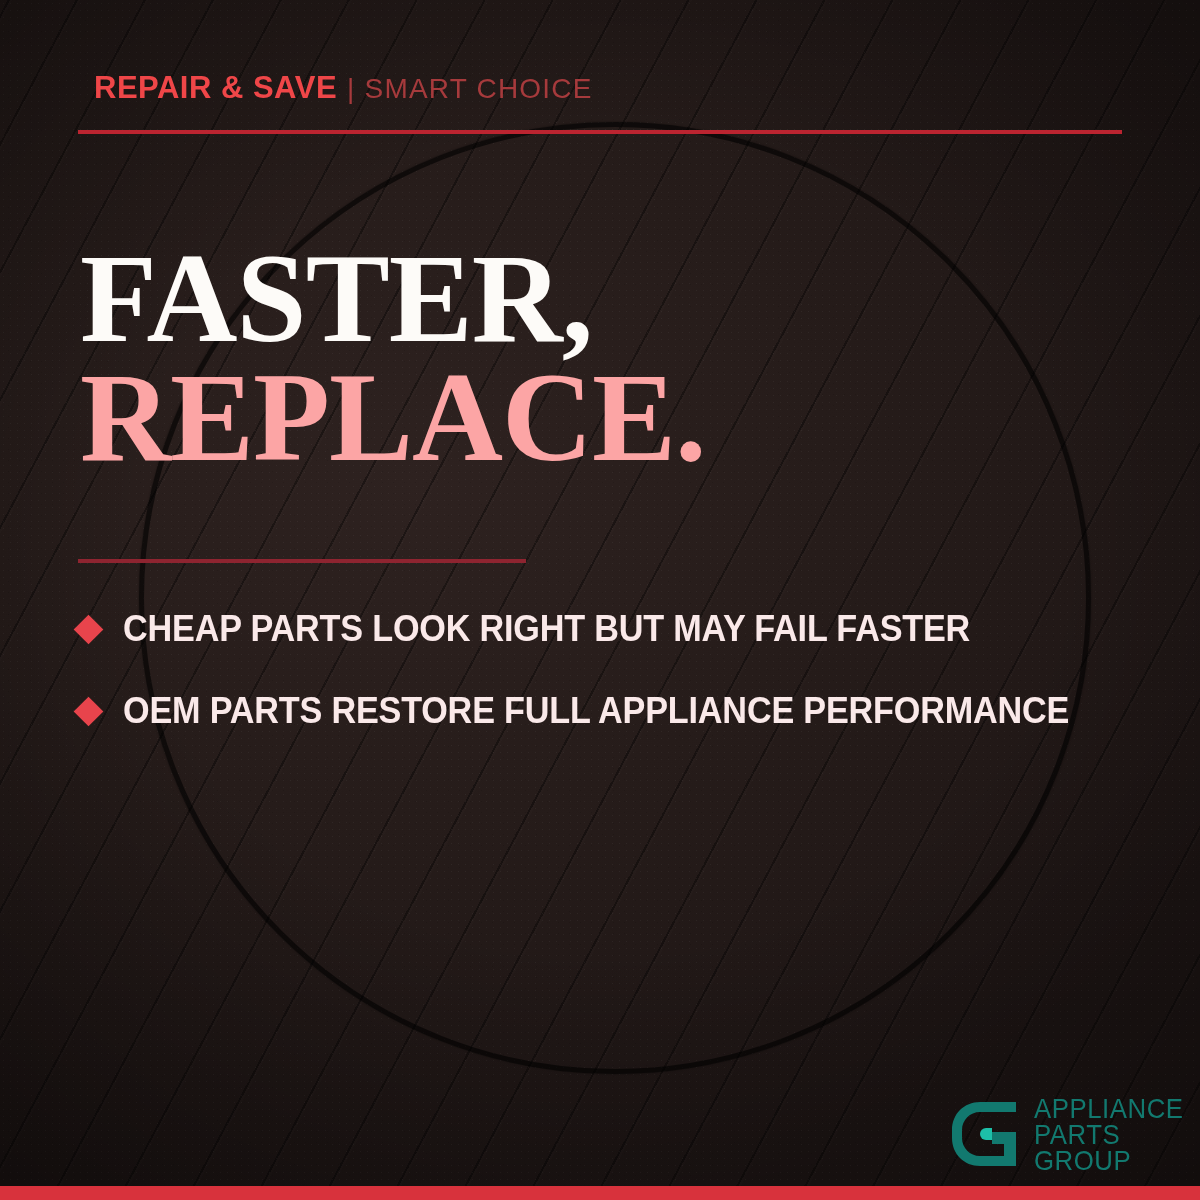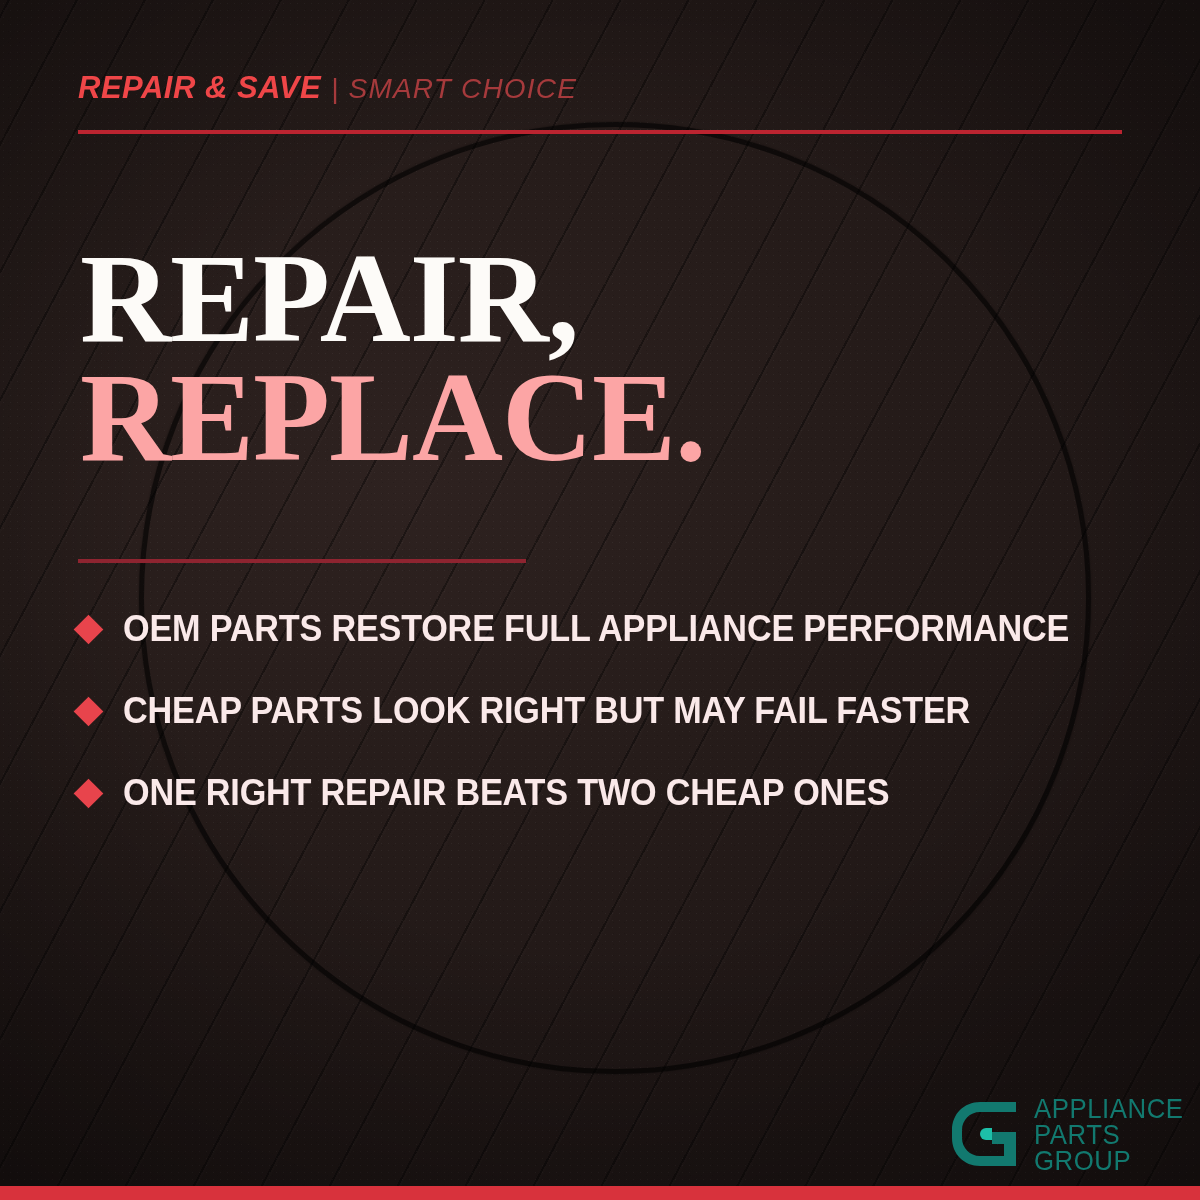--- a/index.html
+++ b/index.html
@@ -68,25 +68,24 @@
 
   
   .content {
     position: absolute;
     inset: 0;
   }
 
   
   .kicker {
     position: absolute;
-    left: 78px;
+    left: 94px;
     top: 72px;
     white-space: nowrap;
     line-height: 1;
-    font-style: italic;
   }
   .kicker-main {
     font-family: "Liberation Sans", sans-serif;
     font-weight: 700;
     font-size: 31px;
     letter-spacing: 0.5px;
     color: #ef4648;
   }
   .kicker-sub {
     font-family: "Liberation Sans", sans-serif;
@@ -208,38 +207,34 @@
   <div class="bg-vignette"></div>
 
   <div class="content">
 
     <div class="kicker">
       <span class="kicker-main">REPAIR &amp; SAVE</span><span class="kicker-sub">| SMART CHOICE</span>
     </div>
     <div class="rule-top"></div>
 
     <h1 class="headline">
-      <span class="line">REPAIR,</span>
+      <span class="line">FASTER,</span>
       <span class="line accent">REPLACE.</span>
     </h1>
 
     <div class="rule-mid"></div>
 
     <ul class="bullets" style="list-style:none;margin:0;padding:0;">
-      <li class="bullet">
-        <span class="diamond"></span>
-        <span class="bullet-text">OEM PARTS RESTORE FULL APPLIANCE PERFORMANCE</span>
-      </li>
       <li class="bullet">
         <span class="diamond"></span>
         <span class="bullet-text">CHEAP PARTS LOOK RIGHT BUT MAY FAIL FASTER</span>
       </li>
       <li class="bullet">
         <span class="diamond"></span>
-        <span class="bullet-text">ONE RIGHT REPAIR BEATS TWO CHEAP ONES</span>
+        <span class="bullet-text">OEM PARTS RESTORE FULL APPLIANCE PERFORMANCE</span>
       </li>
     </ul>
 
     <div class="logo">
       <svg class="logo-mark" viewBox="0 0 72 72" aria-hidden="true">
         <path d="M68 4 H32 C16 4 4 16 4 32 V40 C4 56 16 68 32 68 H68 V34 H44 V46 H56 V58 H32
                  C22 58 14 50 14 40 V32 C14 22 22 14 32 14 H68 Z" fill="#12796f"></path>
         <path d="M38 30 A6 6 0 0 0 38 42 L44 42 L44 30 Z" fill="#1dbfa8"></path>
       </svg>
       <div class="logo-words">

